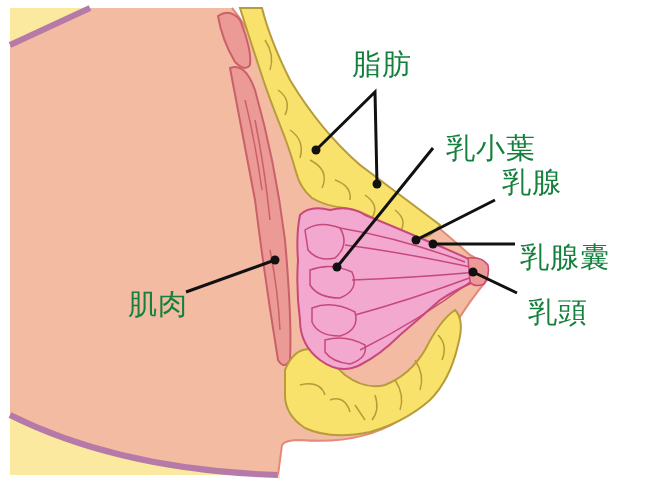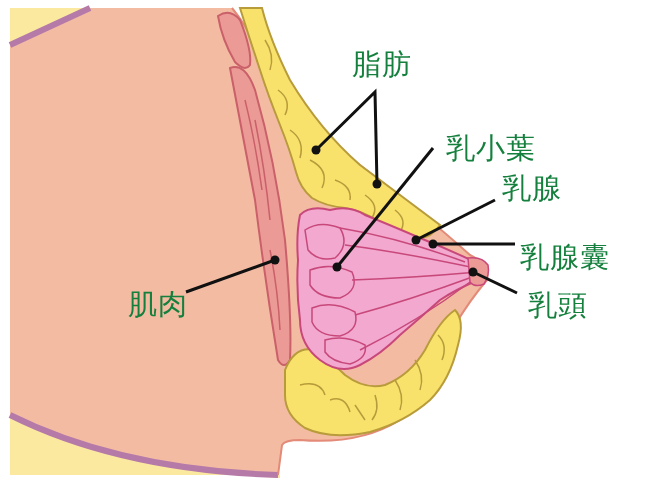--- a/index.html
+++ b/index.html
@@ -67,16 +67,16 @@
     <circle cx="337" cy="267" r="4.5"></circle>
     <circle cx="416" cy="240" r="4.5"></circle>
     <circle cx="433" cy="244" r="4.5"></circle>
     <circle cx="473" cy="272" r="4.5"></circle>
     <circle cx="275" cy="260" r="4.5"></circle>
   </g>
 </svg>
 
 <div class="label" style="left:352px; top:50px;">脂肪</div>
 <div class="label" style="left:446px; top:108px;margin-top:26px;">乳小葉</div>
-<div class="label" style="left:502px; top:168px;margin-top:6px;">乳腺</div>
+<div class="label" style="left:502px; top:168px;">乳腺</div>
 <div class="label" style="left:520px; top:243px;">乳腺囊</div>
-<div class="label" style="left:528px; top:291px;">乳頭</div>
+<div class="label" style="left:528px; top:298px;">乳頭</div>
 <div class="label" style="left:108px; top:290px;margin-left:20px;">肌肉</div>
 
 </body></html>

